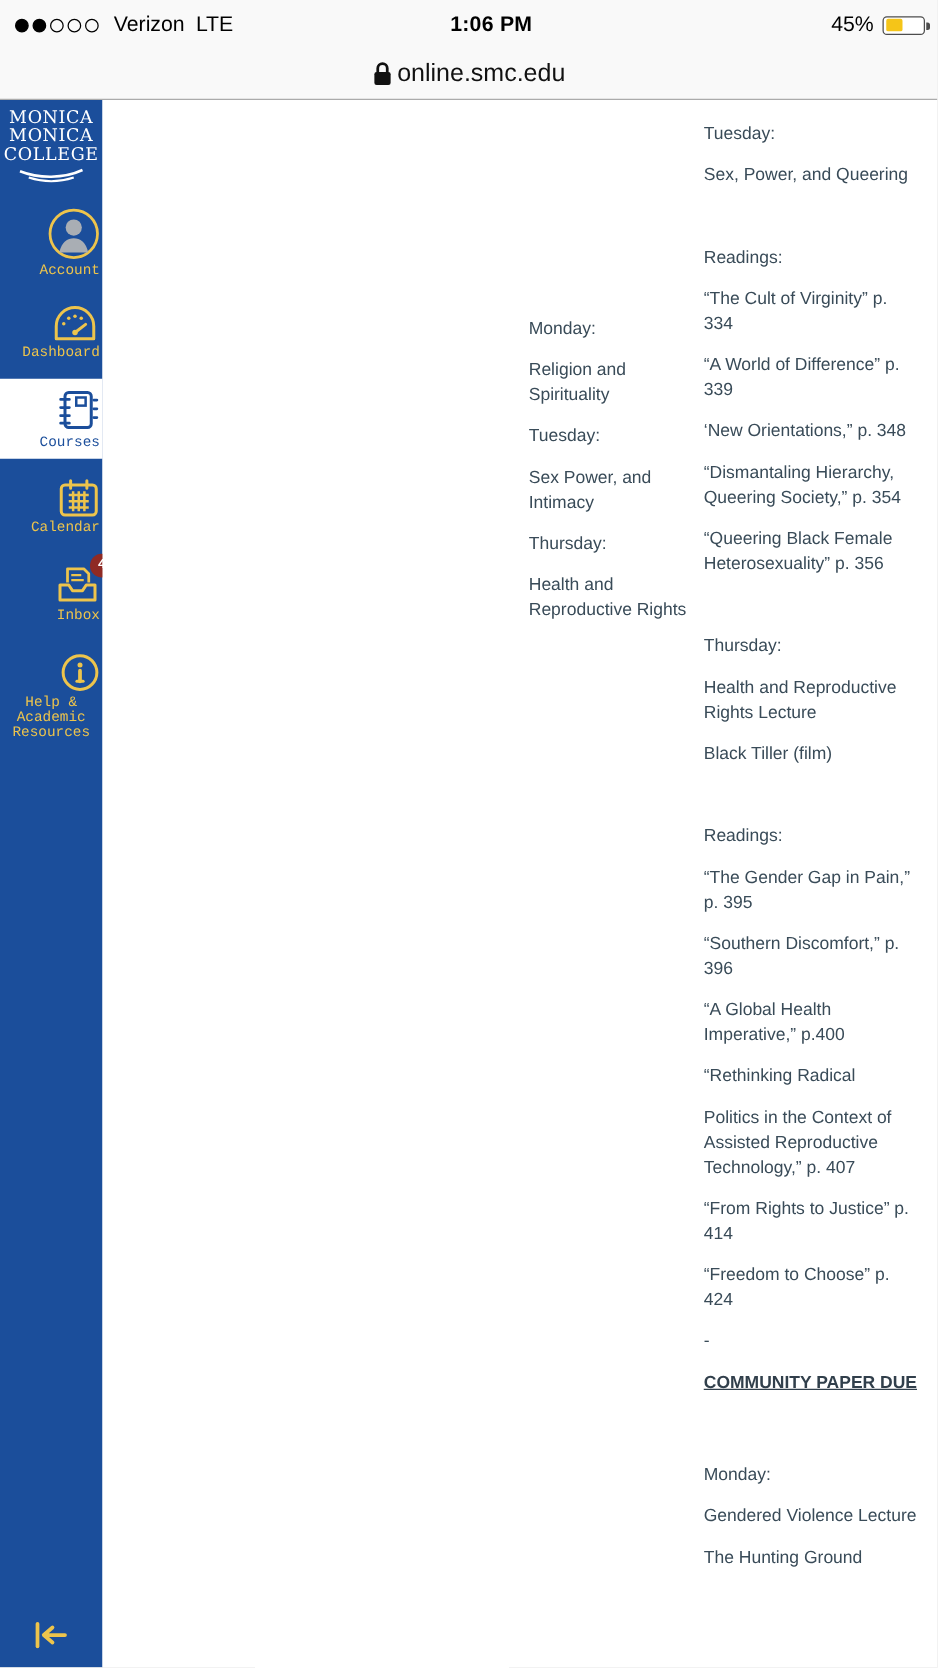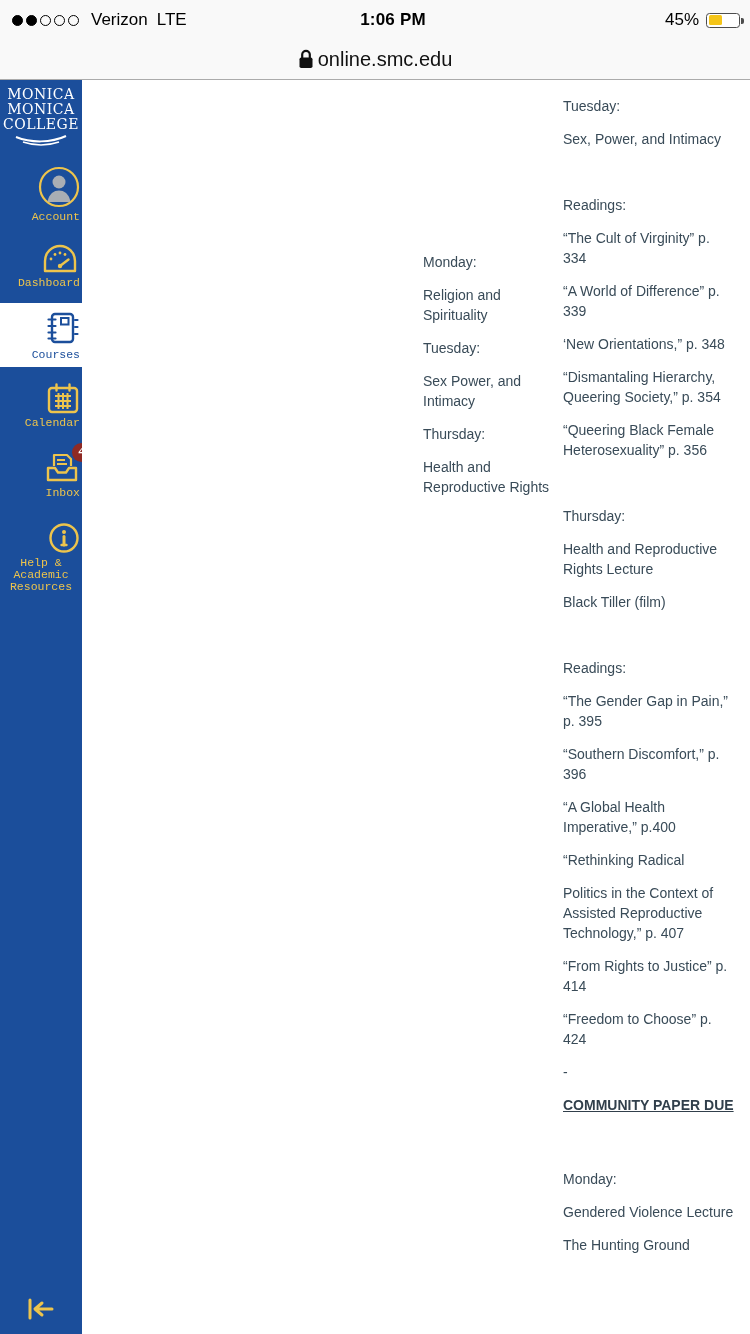--- a/index.html
+++ b/index.html
@@ -192,21 +192,21 @@
       <div class="col col2">
           <p>Monday:</p>
           <p>Religion and Spirituality</p>
           <p>Tuesday:</p>
           <p>Sex Power, and Intimacy</p>
           <p>Thursday:</p>
           <p>Health and Reproductive Rights</p>
         </div>
       <div class="col col3">
           <p>Tuesday:</p>
-          <p>Sex, Power, and Intimacy</p>
+          <p>Sex, Power, and Queering</p>
           <p class="spacer">&nbsp;</p>
           <p>Readings:</p>
           <p>“The Cult of Virginity” p. 334</p>
           <p>“A World of Difference” p. 339</p>
           <p>‘New Orientations,” p. 348</p>
           <p>“Dismantaling Hierarchy, Queering Society,” p. 354</p>
           <p>“Queering Black Female Heterosexuality” p. 356</p>
           <p class="spacer">&nbsp;</p>
           <p>Thursday:</p>
           <p>Health and Reproductive Rights Lecture</p>

